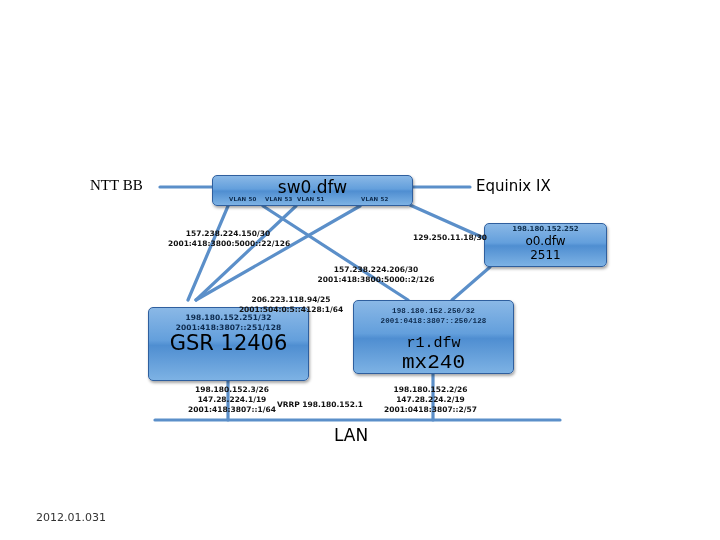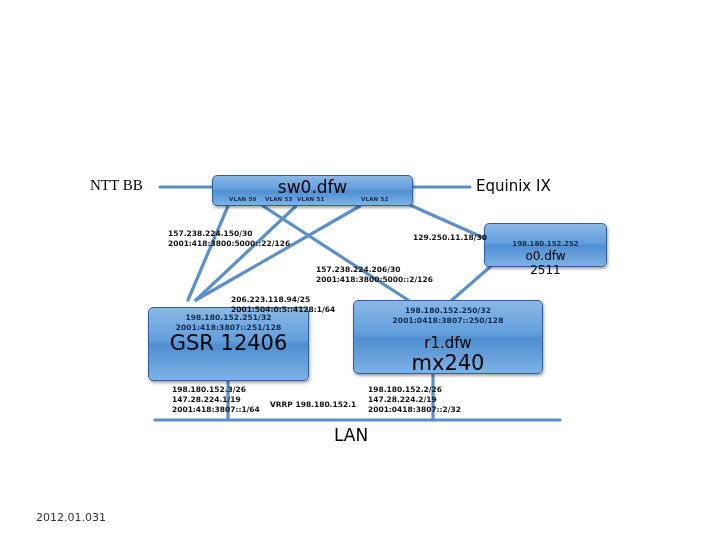--- a/index.html
+++ b/index.html
@@ -82,21 +82,21 @@
   .vlan.v50 { left: 16px; }
   .vlan.v53 { left: 52px; }
   .vlan.v51 { left: 84px; }
   .vlan.v52 { left: 148px; }
 
   #o0 {
     left: 484px;
     top: 223px;
     width: 123px;
     height: 44px;
-    padding-top: 16px;
+    padding-top: 1px;
   }
   #o0 .ipline {
     font-size: 7px;
     font-weight: bold;
     color: #10304f;
     line-height: 9px;
   }
   #o0 .devname {
     font-size: 12px;
     line-height: 14px;
@@ -110,23 +110,24 @@
     left: 148px;
     top: 300px;
     width: 161px;
     height: 74px;
     padding-top: 5px;
     margin-top: 7px;
   }
   #r1 {
     left: 353px;
     top: 300px;
-    width: 190px;
+    width: 161px;
     height: 74px;
     padding-top: 5px;
+    font-family: Liberation Mono, monospace;
   }
   .router .ipline {
     font-size: 7.5px;
     font-weight: bold;
     color: #0d2a4d;
     line-height: 10px;
     letter-spacing: 0.1px;
   }
   .router .devname {
     font-size: 15px;
@@ -147,20 +148,21 @@
   }
   #ntt  { left: 90px;  top: 177px; font-family: Liberation Serif, serif; }
   #eqx  { left: 476px; top: 177px; }
   #lan  { left: 334px; top: 425px; font-size: 17px; }
 
   .iplabel {
     position: absolute;
     font-size: 7.5px;
     font-weight: bold;
     color: #111111;
+    text-align: center;
     line-height: 10px;
     white-space: nowrap;
   }
   #lbl-ntt    { left: 168px; top: 229px; width: 120px; }
   #lbl-ix     { left: 231px; top: 255px; width: 120px; margin-top: 40px; }
   #lbl-peer   { left: 316px; top: 265px; width: 120px; }
   #lbl-oob    { left: 400px; top: 233px; width: 100px; text-align: center; }
   #lbl-lan0   { left: 172px; top: 385px; width: 120px; }
   #lbl-lan1   { left: 368px; top: 385px; width: 125px; }
   #lbl-vrrp   { left: 270px; top: 400px; width: 100px; }
@@ -260,21 +262,21 @@
 
   <div class="iplabel" id="lbl-lan0">
     <div>198.180.152.3/26</div>
     <div>147.28.224.1/19</div>
     <div>2001:418:3807::1/64</div>
   </div>
 
   <div class="iplabel" id="lbl-lan1">
     <div>198.180.152.2/26</div>
     <div>147.28.224.2/19</div>
-    <div>2001:0418:3807::2/32</div>
+    <div>2001:0418:3807::2/57</div>
   </div>
 
   <div class="iplabel" id="lbl-vrrp">
     <div>VRRP 198.180.152.1</div>
   </div>
 
   <div id="footer">2012.01.031</div>
 
 </div>
 

